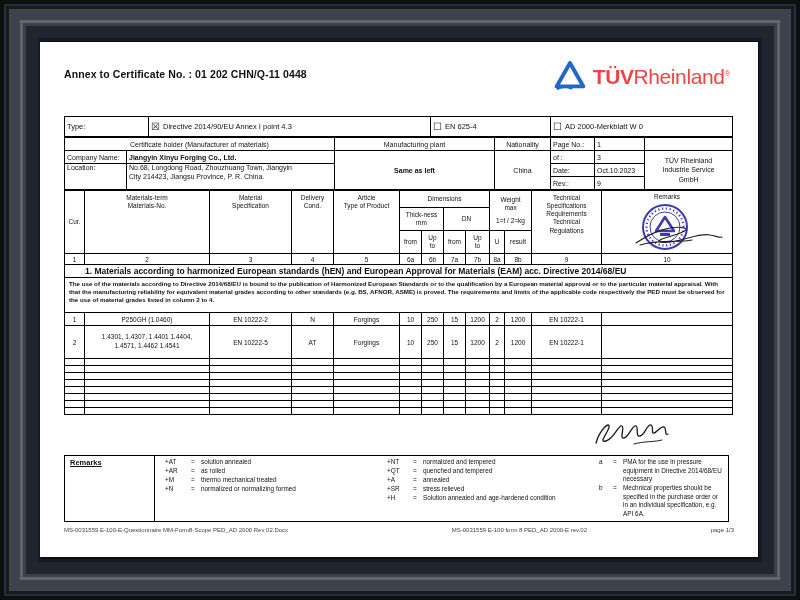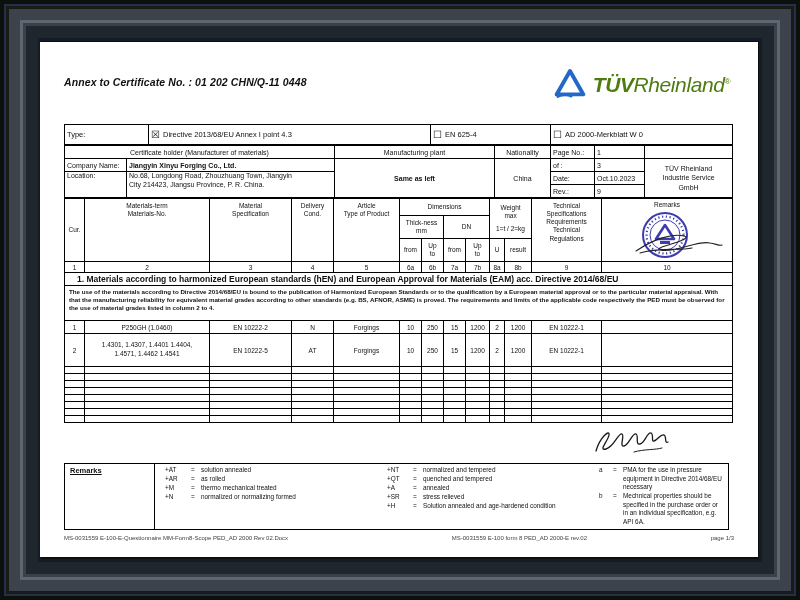--- a/index.html
+++ b/index.html
@@ -10,24 +10,24 @@
                 inset 0 0 0 6px #243048,
                 inset 0 0 0 9px #161c16,
                 inset 0 0 0 20px #3c434d,
                 inset 0 0 0 23px #5e666f,
                 inset 0 0 0 26px #3a414b,
                 inset 0 0 0 38px #20262d,
                 inset 0 0 0 41px #131a28;}
   .page{position:absolute;left:40px;top:42px;right:42px;bottom:43px;background:#ffffff;
         padding:14px 24px 8px 24px;box-sizing:border-box;}
   
-  .hdr-row{display:flex;justify-content:space-between;align-items:flex-start;margin-top:12px;font-style:italic;}
+  .hdr-row{display:flex;justify-content:space-between;align-items:flex-start;margin-top:4px;}
   .annex{font-size:10.5px;font-weight:bold;letter-spacing:.1px;padding-top:8px;}
   .logo{display:flex;align-items:center;gap:6px;margin-right:4px;}
-  .logo-text{font-size:21px;color:#4d7c0f;letter-spacing:-.4px;white-space:nowrap;}
+  .logo-text{font-size:21px;color:#ef4444;letter-spacing:-.4px;white-space:nowrap;}
   .logo-text b{font-weight:bold;}
   .logo-text sup{font-size:8px;vertical-align:super;}
   
   table{border-collapse:collapse;table-layout:fixed;width:668px;}
   td,th{border:1px solid #000;font-weight:normal;padding:0 2px;font-size:6.5px;
         overflow:hidden;vertical-align:middle;}
   .pre{white-space:pre-line;}
   
   .scope{margin-top:22px;}
   .scope td{height:19px;font-size:7.5px;}
@@ -36,21 +36,21 @@
   .info td{height:12px;font-size:7px;}
   .info .ctr{text-align:center;}
   .bold{font-weight:bold;}
   .addr{max-width:172px;line-height:1.25;}
   
   .main th{text-align:center;line-height:1.25;}
   .main .h1 th{height:16px;}
   .main .h2 th{height:22px;}
   .main .h3 th{height:22px;}
   .main .nums td{height:10px;text-align:center;font-size:6.5px;}
-  .main .section td{height:12px;font-size:8.5px;font-weight:bold;padding-left:12px;}
+  .main .section td{height:12px;font-size:8.5px;font-weight:bold;padding-left:20px;}
   .main .note td{font-size:6.2px;font-weight:bold;line-height:1.3;padding:2px 4px;height:30px;vertical-align:top;}
   .main .data td{text-align:center;font-size:6.5px;}
   .main .r1 td{height:12px;}
   .main .r2 td{height:32px;}
   .main .empty-row td{height:6px;}
   .mat2{max-width:112px;margin:0 auto;line-height:1.35;}
   .remarks-th{position:relative;vertical-align:top;padding-top:2px;}
   .stamp-wrap{position:absolute;left:34px;top:11px;}
   .sig-small{position:absolute;right:8px;bottom:4px;}
   
@@ -94,21 +94,21 @@
   <table class="scope">
     <colgroup>
         <col style="width:84px">
         <col style="width:282px">
         <col style="width:120px">
         <col style="width:182px">
       </colgroup>
     <tbody>
         <tr>
       <td>Type:</td>
-      <td><span class="cbx">☒</span><span>Directive 2013/68/EU Annex I point 4.3</span></td>
+      <td><span class="cbx">☒</span><span>Directive 2014/90/EU Annex I point 4.3</span></td>
       <td><span class="cbx">☐</span><span>EN 625-4</span></td>
       <td><span class="cbx">☐</span><span>AD 2000-Merkblatt W 0</span></td>
     </tr>
   </tbody>
     </table>
 
   <table class="info">
     <colgroup>
         <col style="width:62px">
         <col style="width:208px">

